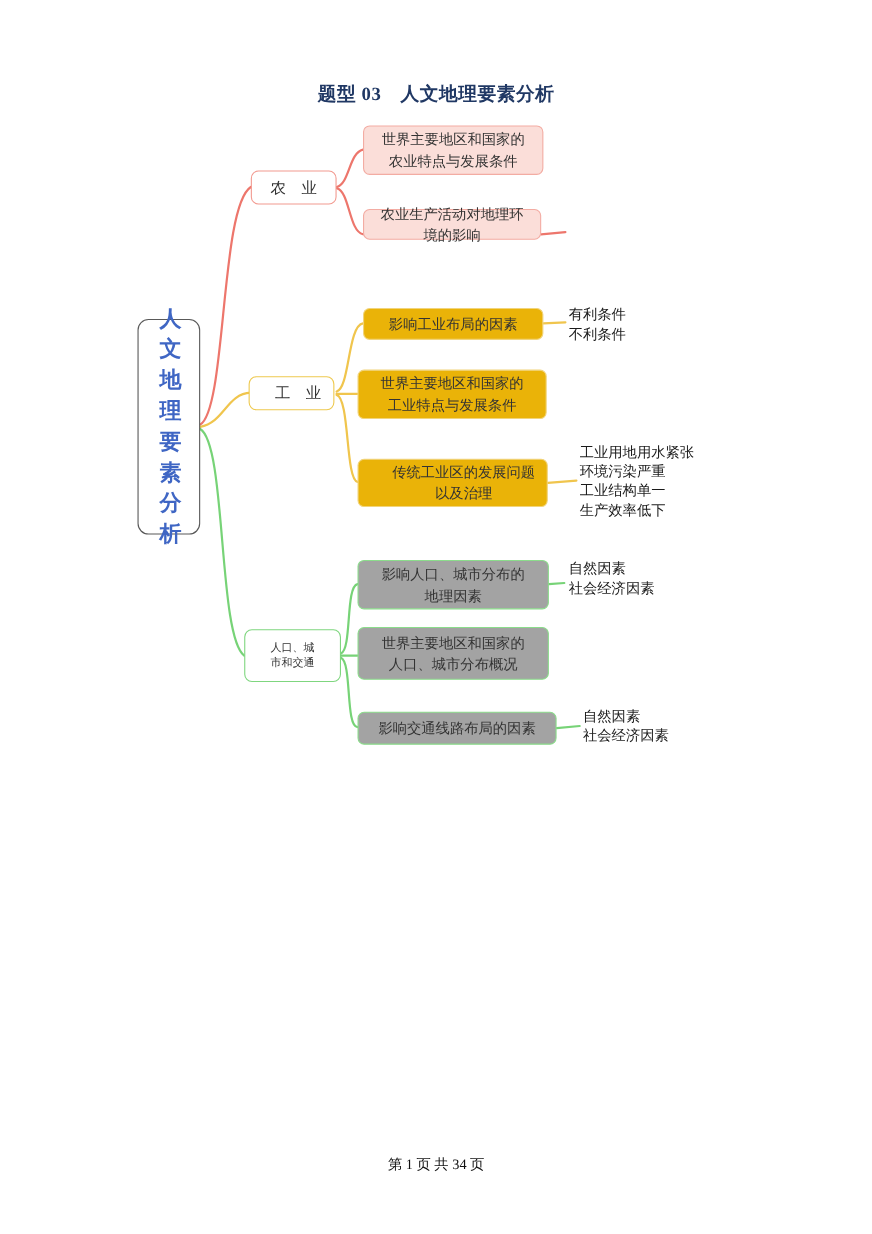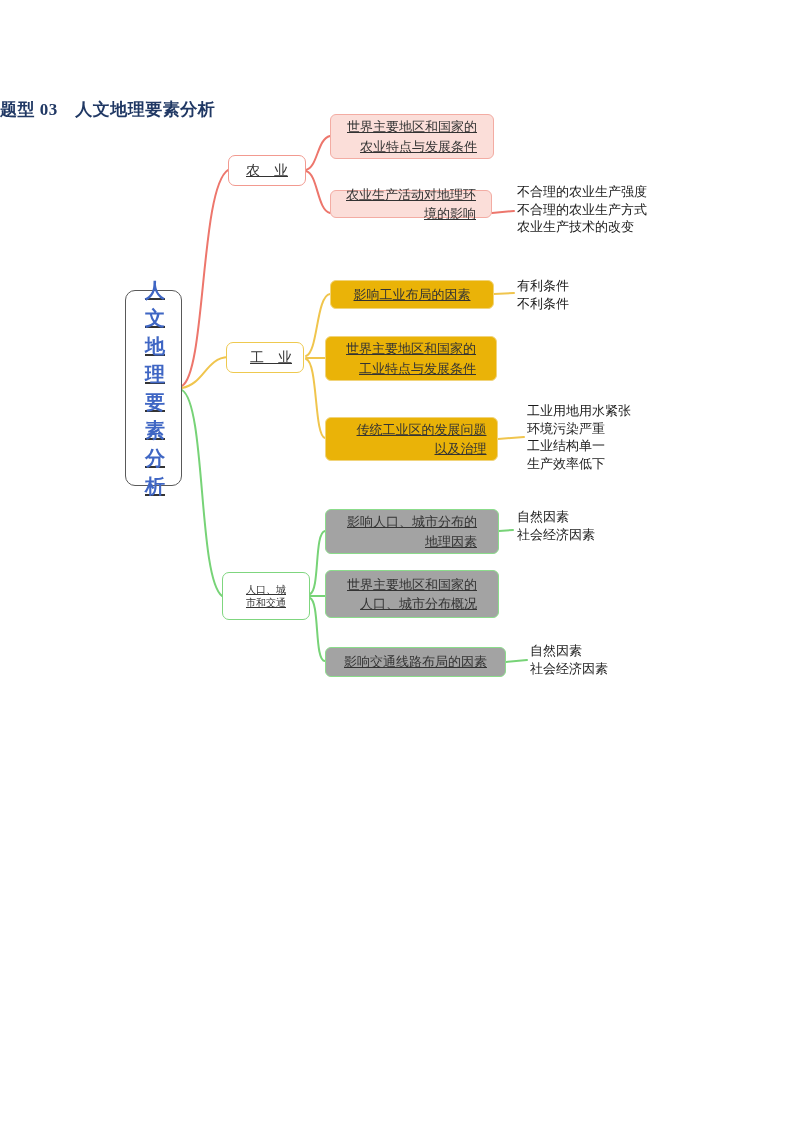--- a/index.html
+++ b/index.html
@@ -1,31 +1,31 @@
 <!DOCTYPE html>
 <html><head>
 <meta charset="utf-8">
 <style>
   html, body { margin:0; padding:0; background:#ffffff; }
   .page {
     position:relative; width:793px; height:1122px; background:#ffffff;
     overflow:hidden; font-family:"Liberation Sans", sans-serif;
   }
   .title {
-    position:absolute; top:74px; left:0; width:100%; 
+    position:absolute; top:74px; left:0; width:100%; text-align:center;
     font-family:"Liberation Serif", serif; font-weight:bold; font-size:17px;
-    color:#203864; letter-spacing:0.5px; white-space:pre;margin-top:24px;
+    color:#203864; letter-spacing:0.5px; white-space:pre;
   }
   .connectors { position:absolute; left:0; top:0; }
   .connectors path { fill:none; stroke-width:2; stroke-linecap:round; }
 
   .node {
     position:absolute; box-sizing:border-box; display:flex;
-    align-items:center; justify-content:center; text-align:right;
-    white-space:pre-line; color:#333333;text-decoration:underline;
+    align-items:center; justify-content:center; text-align:center;
+    white-space:pre-line; color:#333333;
   }
   #root {
     left:125px; top:290px; width:57px; height:196px;
     border:1.6px solid #595959; border-radius:10px; background:#ffffff;
   }
   #root .vtext {
     display:block; width:17px; font-weight:bold; font-size:20px;
     line-height:1.4; color:#3f66c4; word-break:break-all; white-space:pre-line;
   }
 
@@ -108,25 +108,20 @@
 工业特点与发展条件</div>
   <div class="node box yellow" id="y3">传统工业区的发展问题
 以及治理</div>
 
   <div class="node box green" id="g1">影响人口、城市分布的
 地理因素</div>
   <div class="node box green" id="g2">世界主要地区和国家的
 人口、城市分布概况</div>
   <div class="node box green" id="g3">影响交通线路布局的因素</div>
 
-  <div class="notes" id="n-r2">
-    <div class="note-line">不合理的农业生产强度</div>
-    <div class="note-line">不合理的农业生产方式</div>
-    <div class="note-line">农业生产技术的改变</div>
-  </div>
 
   <div class="notes" id="n-y1">
     <div class="note-line">有利条件</div>
     <div class="note-line">不利条件</div>
   </div>
 
   <div class="notes" id="n-y3">
     <div class="note-line">工业用地用水紧张</div>
     <div class="note-line">环境污染严重</div>
     <div class="note-line">工业结构单一</div>
@@ -136,14 +131,15 @@
   <div class="notes" id="n-g1">
     <div class="note-line">自然因素</div>
     <div class="note-line">社会经济因素</div>
   </div>
 
   <div class="notes" id="n-g3">
     <div class="note-line">自然因素</div>
     <div class="note-line">社会经济因素</div>
   </div>
 
+  <div class="footer">第 1 页 共 34 页</div>
 
 </div>
 
 </body></html>

